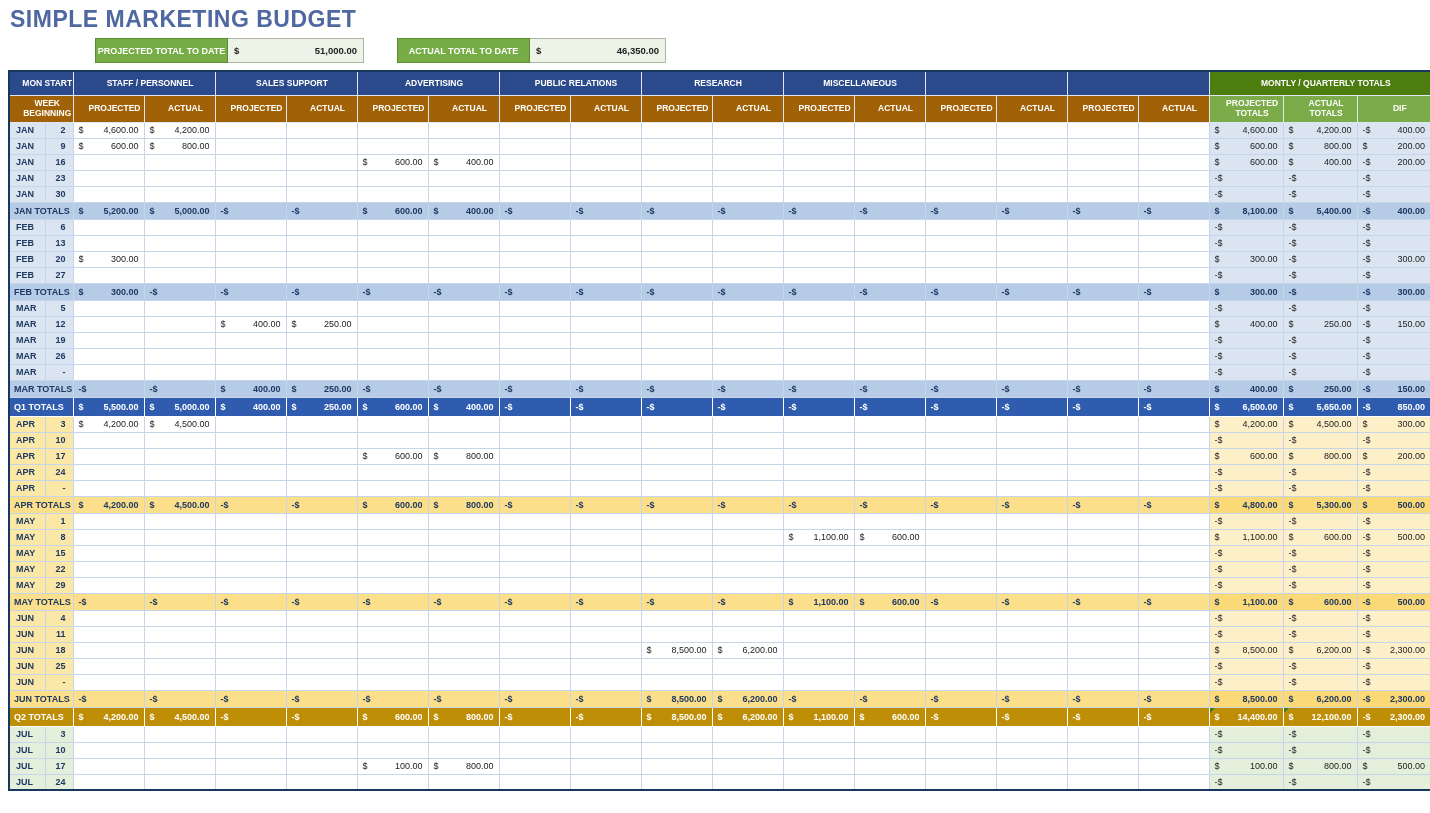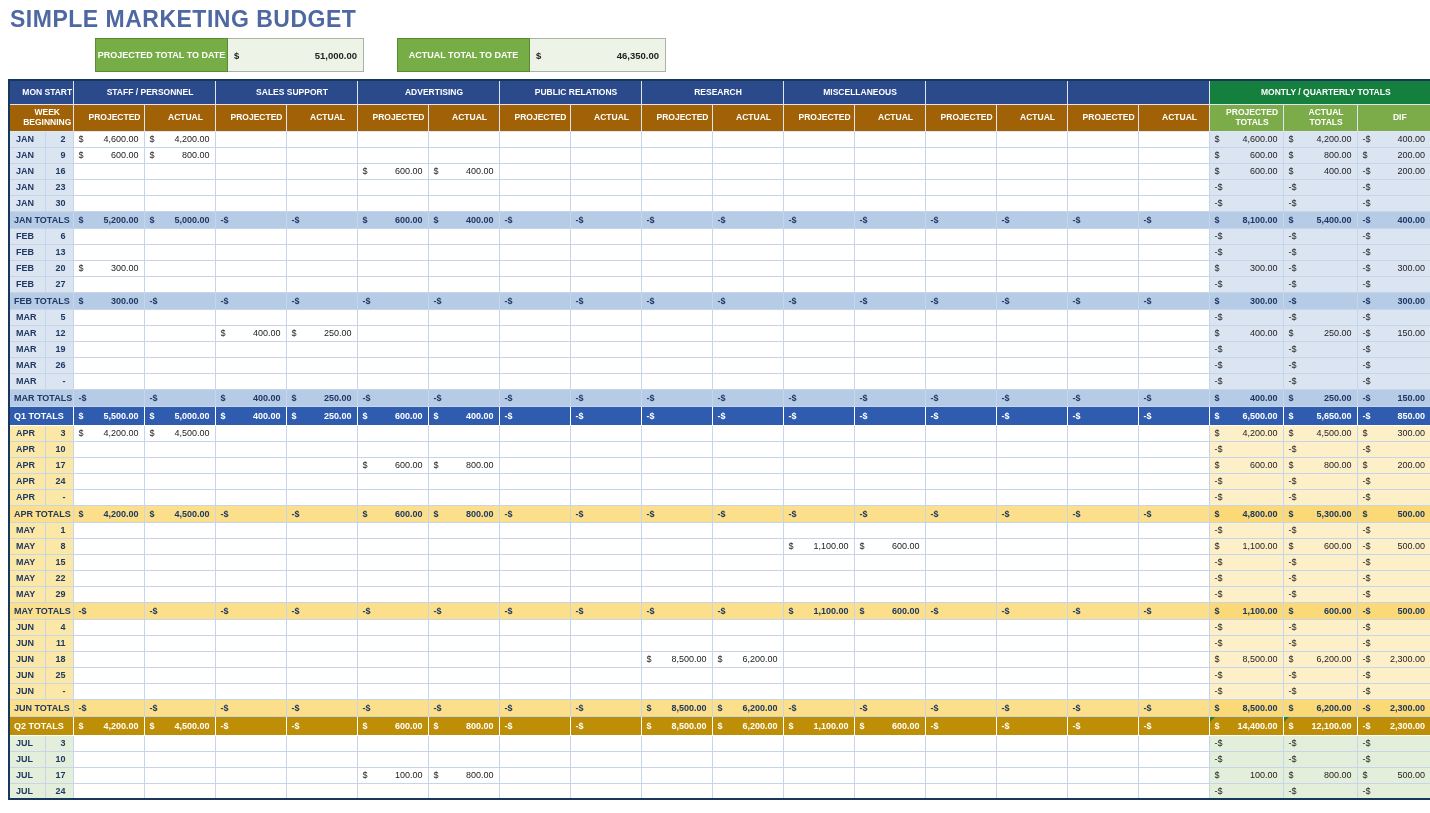--- a/index.html
+++ b/index.html
@@ -4,38 +4,38 @@
 <style>
   * { box-sizing: border-box; margin: 0; padding: 0; }
   html,body { width:1430px; height:813px; overflow:hidden; background:#fff;
               font-family:"Liberation Sans", sans-serif; }
   .page { width:1430px; height:813px; overflow:hidden; position:relative; }
 
   .title { margin:6px 0 0 10px; font-size:23px; font-weight:600; letter-spacing:.5px;
            color:#4f68a2; }
 
   .summary { display:flex; margin:5px 0 7px 95px; }
-  .sbox { display:flex; height:34px; }
+  .sbox { display:flex; height:25px; }
   .sbox.b2 { margin-left:33px; }
   .sbox.b3 { margin-left:83px; }
   .slabel { width:133px; background:#76ad47; border:1px solid #5a8a33; color:#fff;
             font-size:9px; font-weight:bold; display:flex; align-items:center; justify-content:center; }
   .svalue { width:136px; background:#eef3e8; border:1px solid #aab3a6; border-left:none;
             font-size:9.5px; font-weight:bold; color:#222; display:flex; align-items:center;
             justify-content:space-between; padding:0 6px; }
 
   table { border-collapse:collapse; table-layout:fixed; margin-left:8px; width:1420px;
           border:2px solid #17375d; }
   th, td { overflow:hidden; white-space:nowrap; }
 
   th { color:#fff; font-size:8.5px; font-weight:bold; text-align:center;
        border:1px solid #dfe6f2;padding-left:12px; }
   tr.h1 th { background:#2b4a8c; height:24px; }
   tr.h2 th { background:#a16207; height:27px; line-height:1.15; }
-  tr.h1 th.g-head { background:#15803d;margin-top:9px; }
+  tr.h1 th.g-head { background:#4d7c0f;margin-top:9px; }
   tr.h2 th.g-sub  { background:#7cac49; }
 
   td { border:1px solid #c6d5ea; font-size:9px; color:#222; height:16px; position:relative; }
   tr.month td { height:17px; font-weight:bold; color:#1f3864; }
   tr.quarter td { height:19px; font-weight:bold; color:#fff; border-color:rgba(255,255,255,.4); }
 
   td.lbl-month { font-weight:bold; color:#1f3864; padding-left:6px; }
   td.lbl-day   { font-weight:bold; color:#1f3864; text-align:right; padding-right:7px; }
   td.lbl-total { font-weight:bold; padding-left:4px;margin-top:8px; }
 

